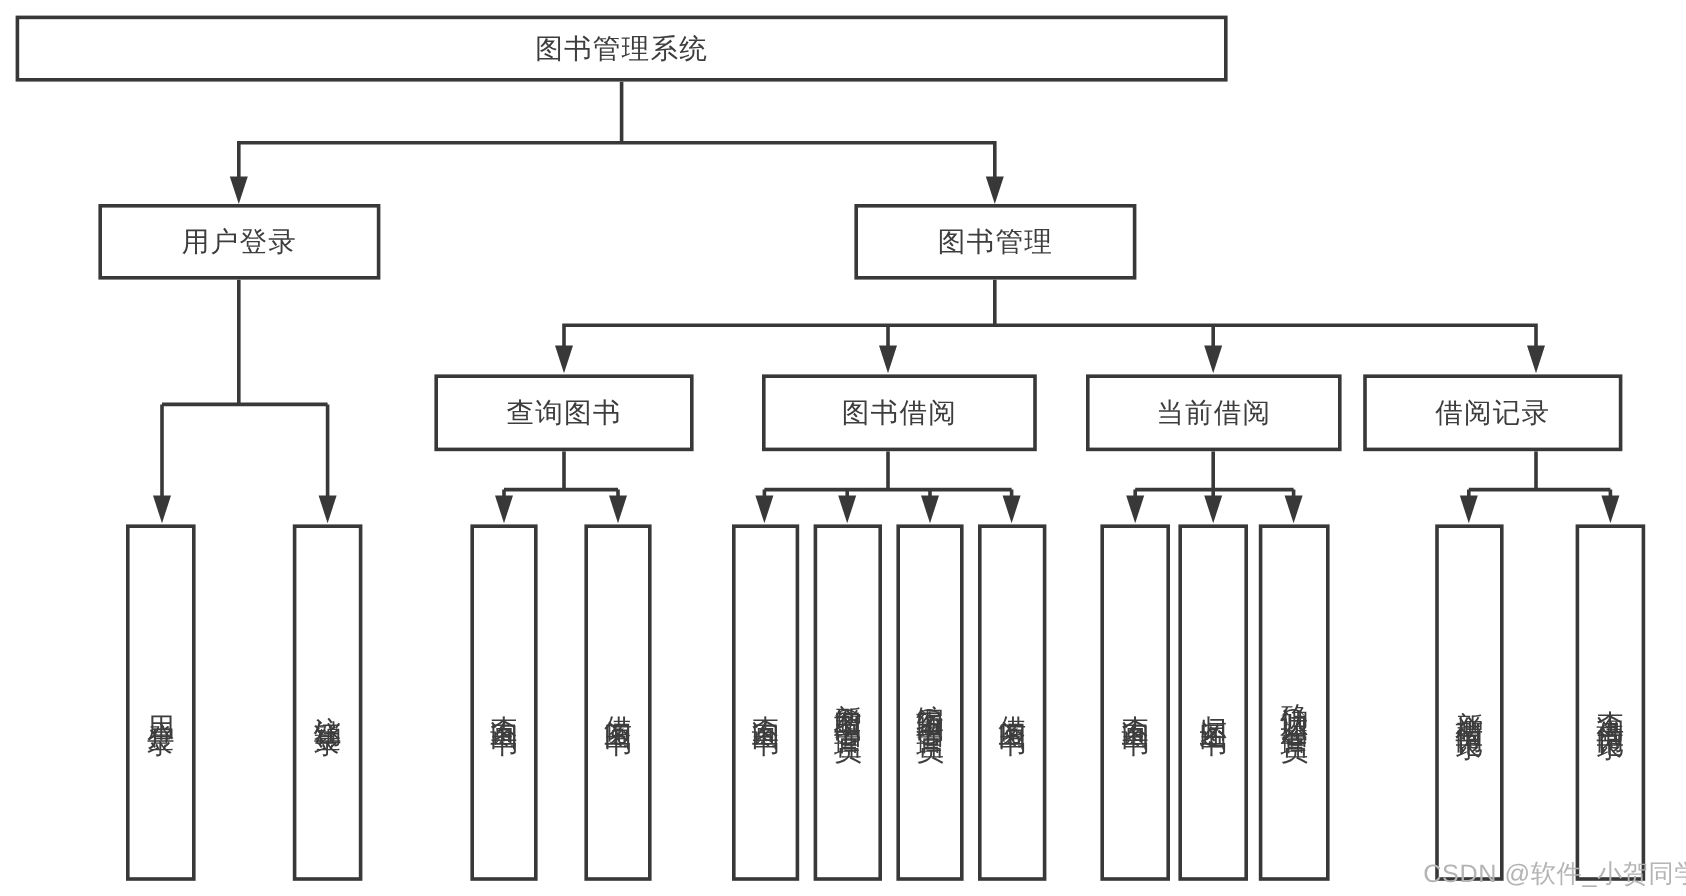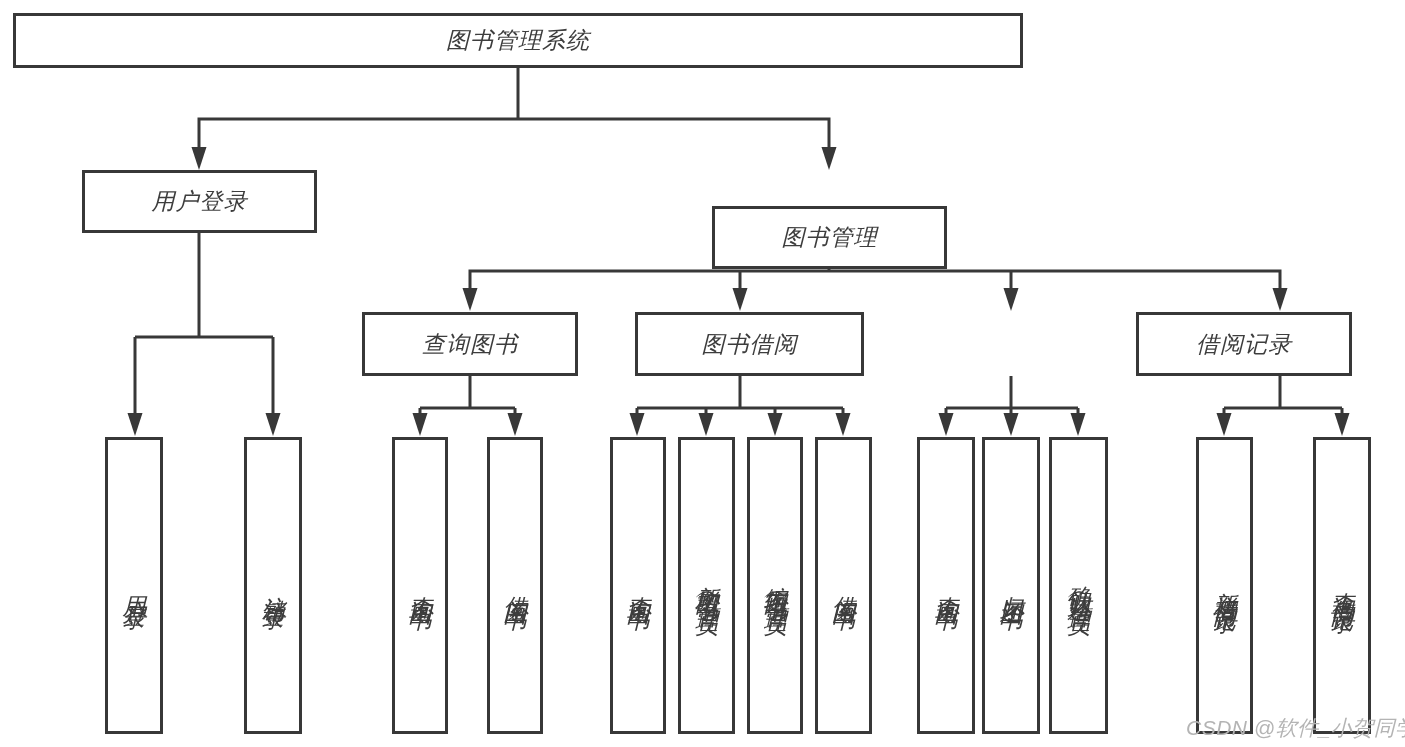--- a/index.html
+++ b/index.html
@@ -9,21 +9,20 @@
     --bg:#ffffff;
   }
   *{margin:0;padding:0;box-sizing:border-box;}
   html,body{background:#fff;}
   body{font-family:"Liberation Sans", sans-serif;}
   .canvas{
     position:relative;
     width:1405px;height:747px;
     background:var(--bg);
     overflow:hidden;
-    font-style:italic;
   }
   .canvas svg{position:absolute;left:0;top:0;}
   .node{
     position:absolute;
     border:3px solid var(--line);
     background:#fff;
     display:flex;align-items:center;justify-content:center;
     color:var(--text);
     font-size:23px;
     letter-spacing:1px;
@@ -83,29 +82,32 @@
       </g>
   </svg>
 
   <div class="node" style="left:13px;top:13px;width:1010px;height:55px;">
     <span>图书管理系统</span>
   </div>
 
   <div class="node" style="left:82px;top:170px;width:235px;height:63px;">
     <span>用户登录</span>
   </div>
-  <div class="node" style="left:712px;top:170px;width:235px;height:63px;margin-top:36px;">
+  <div class="node" style="left:712px;top:170px;width:235px;height:63px;">
     <span>图书管理</span>
   </div>
 
   <div class="node" style="left:362px;top:312px;width:216px;height:64px;">
     <span>查询图书</span>
   </div>
   <div class="node" style="left:635px;top:312px;width:229px;height:64px;">
     <span>图书借阅</span>
+  </div>
+  <div class="node" style="left:905px;top:312px;width:213px;height:64px;">
+    <span>当前借阅</span>
   </div>
   <div class="node" style="left:1136px;top:312px;width:216px;height:64px;">
     <span>借阅记录</span>
   </div>
 
   <div class="node vert" style="left:105px;top:437px;width:58px;height:297px;">
     <span>用户登录</span>
   </div>
   <div class="node vert" style="left:244px;top:437px;width:58px;height:297px;">
     <span>注销登录</span>

